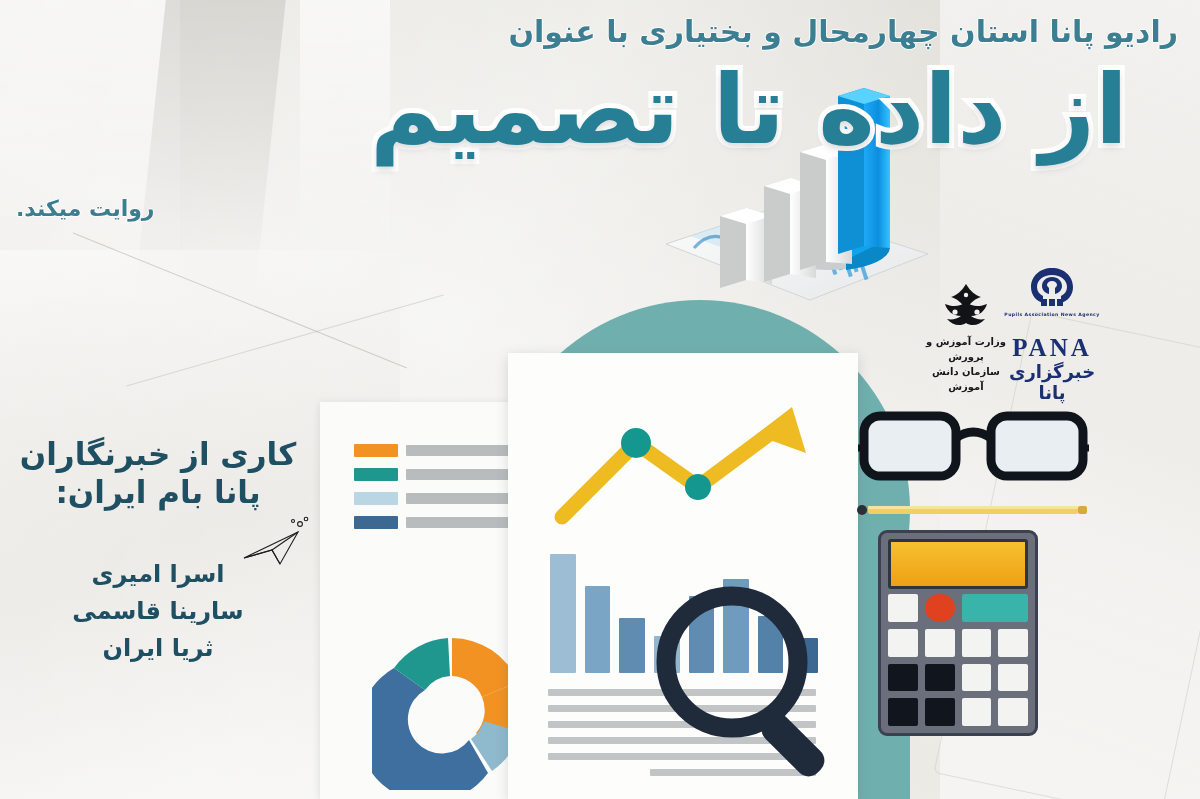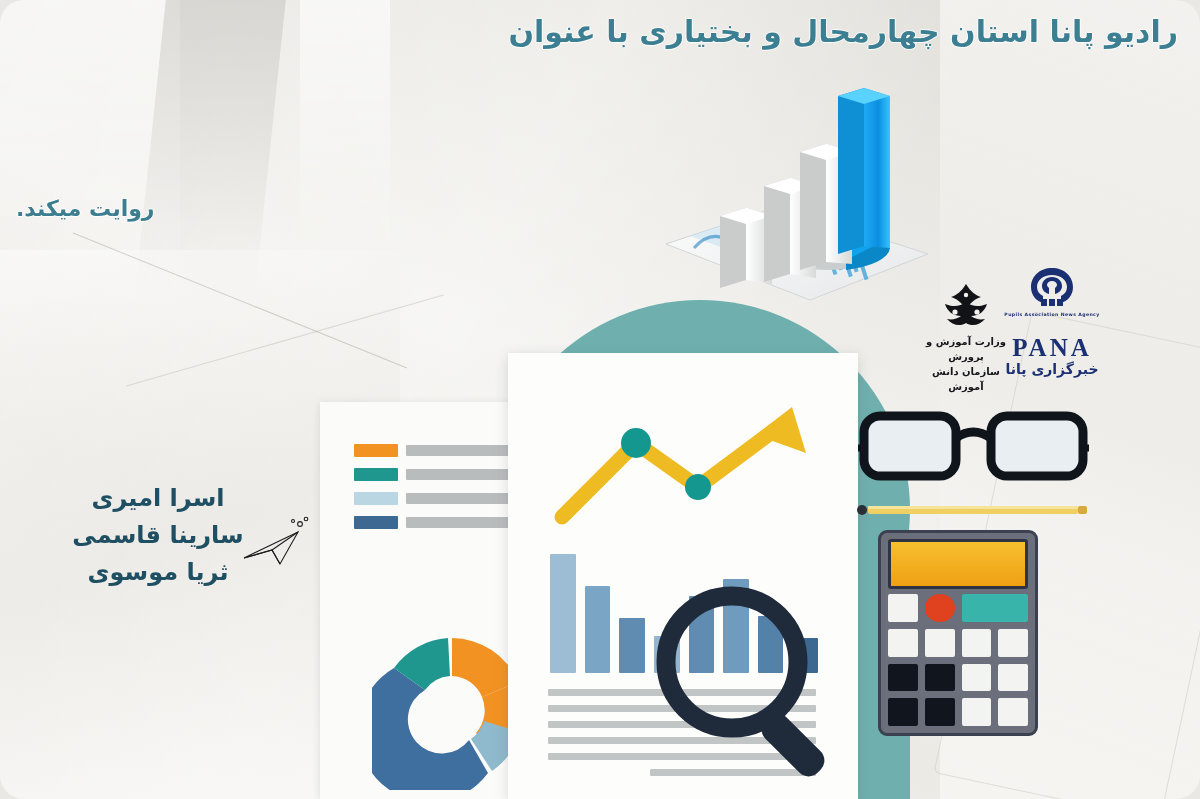--- a/index.html
+++ b/index.html
@@ -6,21 +6,20 @@
   body{
     width:1200px;height:799px;overflow:hidden;
     font-family:"DejaVu Sans","Liberation Sans",sans-serif;
     background:#e9e8e4;
   }
   .poster{
     position:relative;width:1200px;height:799px;overflow:hidden;
     background:
       linear-gradient(118deg, rgba(255,255,255,0.0) 0%, rgba(255,255,255,0.35) 38%, rgba(255,255,255,0.0) 62%),
       linear-gradient(200deg, #dedcd6 0%, #e8e7e2 22%, #f2f1ee 48%, #eceae5 70%, #f4f3f0 100%);
-    border-radius: 24px;
   }
   
   .bg-streak{position:absolute;pointer-events:none;}
   .s1{left:0;top:0;width:180px;height:320px;background:linear-gradient(180deg,rgba(255,255,255,.55),rgba(255,255,255,0));}
   .s2{left:150px;top:0;width:120px;height:300px;background:linear-gradient(180deg,rgba(190,188,182,.45),rgba(255,255,255,0));transform:skewX(-6deg);}
   .s3{left:300px;top:0;width:90px;height:260px;background:linear-gradient(180deg,rgba(255,255,255,.6),rgba(255,255,255,0));}
   .s4{left:0;top:250px;width:400px;height:560px;background:linear-gradient(160deg,rgba(255,255,255,.5),rgba(221,219,213,.25),rgba(255,255,255,.45));}
   .s5{right:0;top:0;width:260px;height:799px;background:linear-gradient(200deg,rgba(255,255,255,.62),rgba(238,237,233,.3),rgba(255,255,255,.5));}
   .s6{left:980px;top:330px;width:230px;height:470px;border:1px solid rgba(205,203,197,.55);transform:rotate(12deg);border-radius:6px;}
   .s7{left:60px;top:300px;width:360px;height:1px;background:rgba(176,174,168,.55);transform:rotate(22deg);}
@@ -58,21 +57,21 @@
   .credit-names div{white-space:nowrap;}
   .paper-plane{position:absolute;left:228px;top:78px;width:70px;height:60px;}
 
   
   .logos{position:absolute;left:920px;top:268px;width:180px;height:130px;}
   .logo-pana{position:absolute;right:0;top:0;width:96px;text-align:center;}
   .pana-mark{width:56px;height:40px;margin:0 auto;}
   .pana-micro{font-size:4.6px;color:#1b2f73;letter-spacing:.4px;font-weight:700;line-height:1;margin-top:1px;direction:ltr;}
   .pana-word{font-size:25px;font-weight:800;color:#1b2f73;letter-spacing:3px;line-height:1;margin-top:17px;direction:ltr;
     font-family:"Liberation Serif","DejaVu Serif",serif;}
-  .pana-fa{font-size:14px;font-weight:700;color:#1b2f73;margin-top:1px;direction:rtl;}
+  .pana-fa{font-size:18px;font-weight:700;color:#1b2f73;margin-top:1px;direction:rtl;}
   .logo-moe{position:absolute;right:86px;top:14px;width:96px;text-align:center;}
   .moe-mark{width:62px;height:48px;margin:0 auto;}
   .moe-line{font-size:10px;color:#15161a;font-weight:700;line-height:1.5;direction:rtl;}
 
   
   .chart3d{position:absolute;left:660px;top:48px;width:270px;height:265px;}
 
   
   .illus{position:absolute;left:280px;top:280px;width:800px;height:519px;}
   .teal-circle{position:absolute;left:210px;top:20px;width:420px;height:420px;border-radius:50%;background:#6fb0ae;}
@@ -171,38 +170,45 @@
         <polygon points="166,96 192,104 192,216 166,214" fill="url(#whiteBar)"></polygon>
         <polygon points="140,104 166,96 192,104 166,112" fill="#ffffff"></polygon>
         <polygon points="178,48 204,40 204,198 178,206" fill="#0f8fd4"></polygon>
         <polygon points="204,40 230,48 230,200 204,198" fill="url(#blueBar)"></polygon>
         <polygon points="178,48 204,40 230,48 204,56" fill="#59d2ff"></polygon>
       </g>
     </svg>
   </div>
 
   <div class="kicker">رادیو پانا استان چهارمحال و بختیاری با عنوان</div>
+  <div class="title">
+    <span>از داده تا تصمیم</span>
+  </div>
   <div class="subtitle">روایت میکند.</div>
 
   <div class="credits">
+    <div class="credit-head">
+      <span>کاری از خبرنگاران</span>
+      <span class="l2">پانا بام ایران:</span>
+    </div>
     <svg class="paper-plane" viewBox="0 0 70 60">
       <g stroke="#1d1d1f" stroke-width="1.1" fill="none">
         <path d="M4 44 L58 18 L40 50 L32 36 Z"></path>
         <path d="M4 44 L32 36"></path>
         <path d="M32 36 L58 18"></path>
         <path d="M40 50 L32 36"></path>
         <circle cx="60" cy="10" r="2.4"></circle>
         <circle cx="66" cy="5" r="1.8"></circle>
         <circle cx="53" cy="7" r="1.5"></circle>
       </g>
     </svg>
     <div class="credit-names">
       <div>اسرا امیری</div>
       <div>سارینا قاسمی</div>
-      <div>ثریا موسوی</div>
+      <div>ثریا ایران</div>
     </div>
   </div>
 
   <div class="logos">
     <div class="logo-moe">
       <svg class="moe-mark" viewBox="0 0 62 48">
         <g fill="#121317">
           <path d="M31 2 C26 10 22 13 16 15 C22 17 26 20 31 27 C36 20 40 17 46 15 C40 13 36 10 31 2 Z"></path>
           <path d="M31 20 C25 25 17 25 10 22 C12 29 18 34 26 34 C22 37 17 38 12 37 C17 43 25 45 31 41 C37 45 45 43 50 37 C45 38 40 37 36 34 C44 34 50 29 52 22 C45 25 37 25 31 20 Z"></path>
           <circle cx="20" cy="30" r="2.6" fill="#f2f1ee"></circle>

